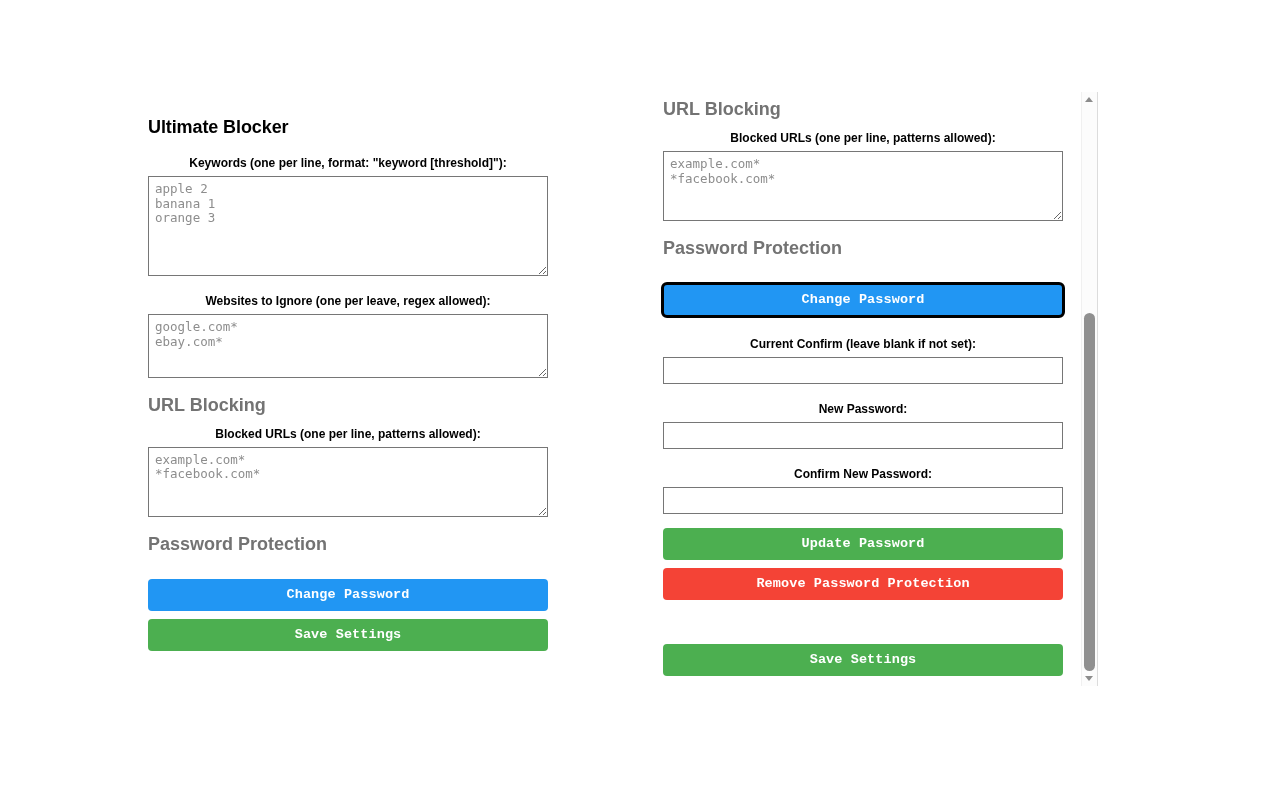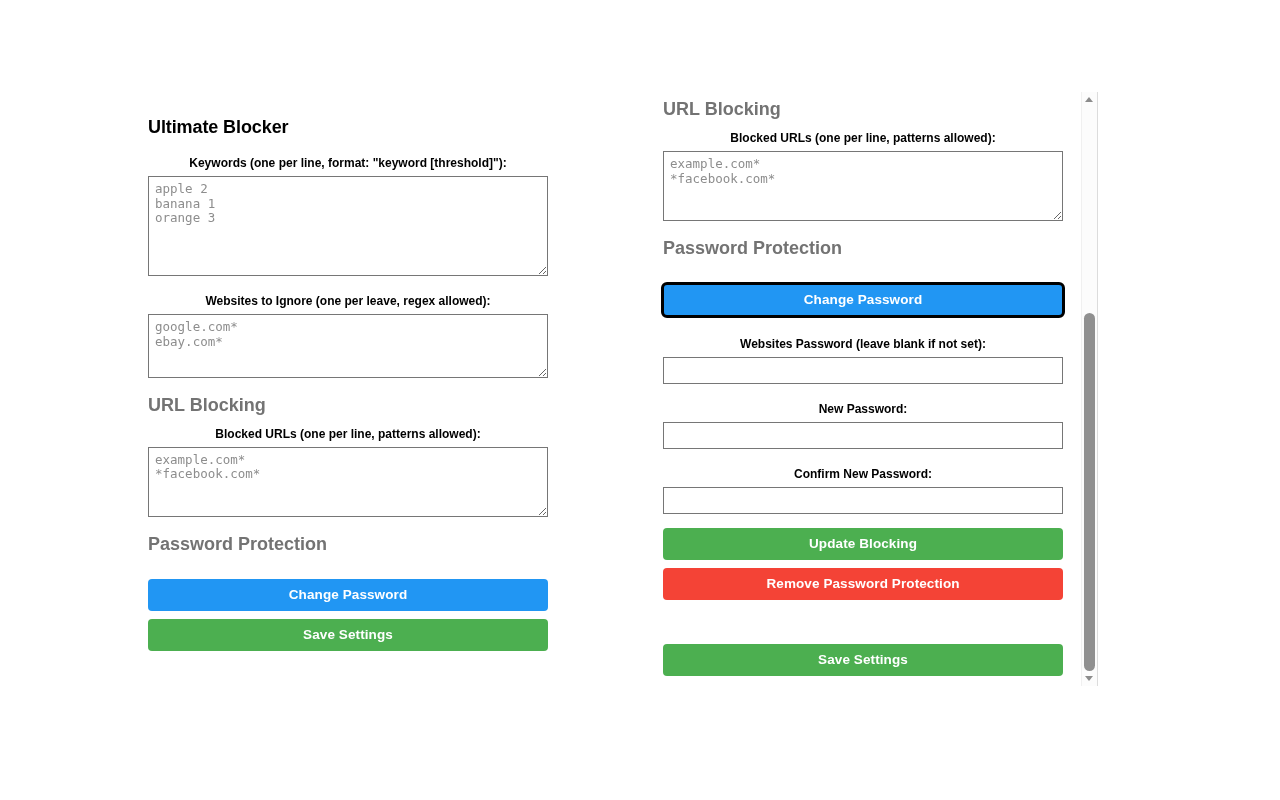--- a/index.html
+++ b/index.html
@@ -80,21 +80,21 @@
   .spacer-30 { height: 30px; }
 
   
   .btn {
     display: block;
     box-sizing: border-box;
     width: 400px;
     border: none;
     border-radius: 4px;
     color: #ffffff;
-    font-family: Liberation Sans, sans-serif;
+    font-family: Liberation Mono, monospace;
     font-size: 13.5px;
     font-weight: bold;
     text-align: center;
     cursor: pointer;
     padding: 0;
     height: 32px;
     line-height: 32px;
     letter-spacing: 0.1px;
   }
   .btn-blue  { background: #2196f3; }
@@ -232,36 +232,36 @@
     <div class="spacer-18"></div>
 
     <h2 class="section-heading">Password Protection</h2>
 
     <div class="spacer-14"></div>
 
     <button class="btn btn-blue btn-focused">Change Password</button>
 
     <div class="spacer-21"></div>
 
-    <label class="field-label">Websites Password (leave blank if not set):</label>
+    <label class="field-label">Current Confirm (leave blank if not set):</label>
     <input class="ti" type="password" placeholder="" style="">
 
     <div class="spacer-18"></div>
 
     <label class="field-label">New Password:</label>
     <input class="ti" type="password" placeholder="" style="">
 
     <div class="spacer-18"></div>
 
     <label class="field-label">Confirm New Password:</label>
     <input class="ti" type="password" placeholder="" style="">
 
     <div class="spacer-14"></div>
 
-    <button class="btn btn-green">Update Blocking</button>
+    <button class="btn btn-green">Update Password</button>
     <button class="btn btn-red">Remove Password Protection</button>
 
     <div class="spacer-30"></div>
     <div class="spacer-14"></div>
 
     <button class="btn btn-green">Save Settings</button>
   </div>
 
   <div class="scrollbar">
     <div class="sb-arrow sb-arrow-up">

